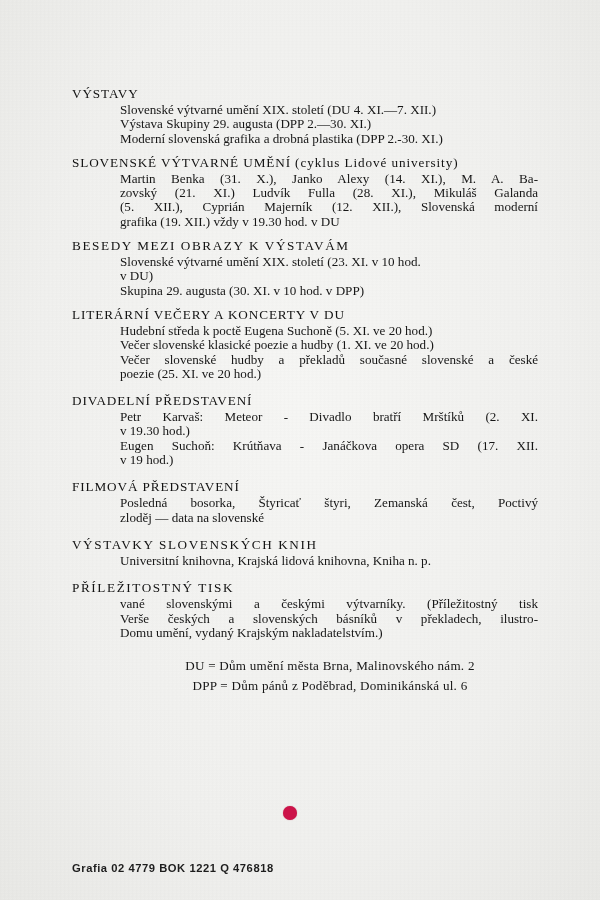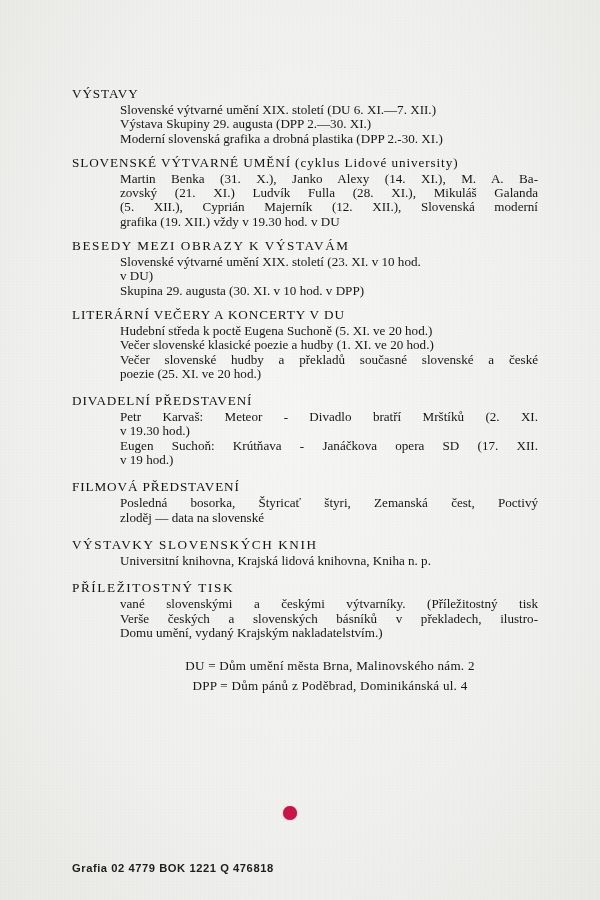--- a/index.html
+++ b/index.html
@@ -110,21 +110,21 @@
 <body style="background: rgb(242, 242, 240);">
 
 <div class="paper"></div>
 
 <div class="page">
   <div class="content" style="top:84px;">
 
     <div class="section">
       <div class="heading">VÝSTAVY</div>
       <div class="body-block">
-        <div class="line">Slovenské výtvarné umění XIX. století (DU 6. XI.—7. XII.)</div>
+        <div class="line">Slovenské výtvarné umění XIX. století (DU 4. XI.—7. XII.)</div>
         <div class="line">Výstava Skupiny 29. augusta (DPP 2.—30. XI.)</div>
         <div class="line">Moderní slovenská grafika a drobná plastika (DPP 2.-30. XI.)</div>
       </div>
     </div>
 
     <div class="spacer-sm"></div>
 
     <div class="section">
       <div class="heading">SLOVENSKÉ VÝTVARNÉ UMĚNÍ (cyklus Lidové university)</div>
       <div class="body-block">
@@ -195,21 +195,21 @@
       <div class="heading wide">PŘÍLEŽITOSTNÝ TISK</div>
       <div class="body-block">
         <div class="line just">vané slovenskými a českými výtvarníky. (Příležitostný tisk</div>
         <div class="line just">Verše českých a slovenských básníků v překladech, ilustro-</div>
         <div class="line">Domu umění, vydaný Krajským nakladatelstvím.)</div>
       </div>
     </div>
 
     <div class="legend-group">
       <div class="legend">DU = Dům umění města Brna, Malinovského nám. 2</div>
-      <div class="legend">DPP = Dům pánů z Poděbrad, Dominikánská ul. 4</div>
+      <div class="legend">DPP = Dům pánů z Poděbrad, Dominikánská ul. 6</div>
     </div>
 
   </div>
 
   <div class="dot" style="background: rgb(204, 19, 73);"></div>
 
   <div class="colophon">Grafia 02 4779 BOK 1221 Q 476818</div>
 </div>
 
 </body></html>

